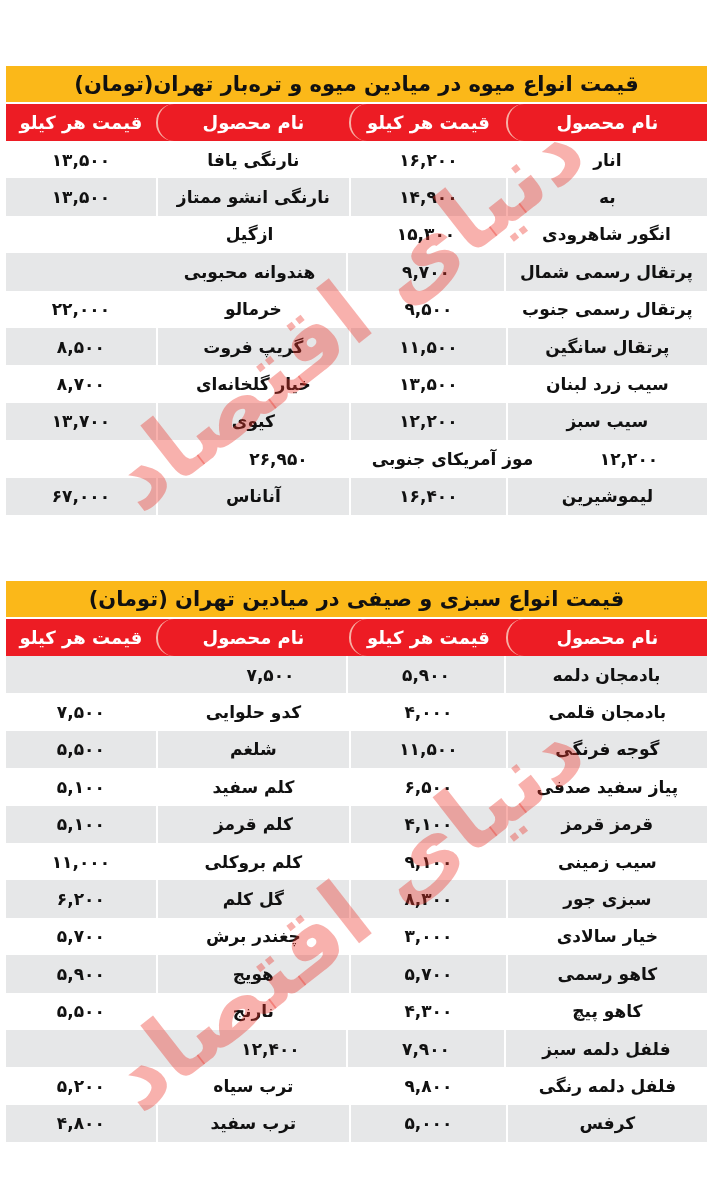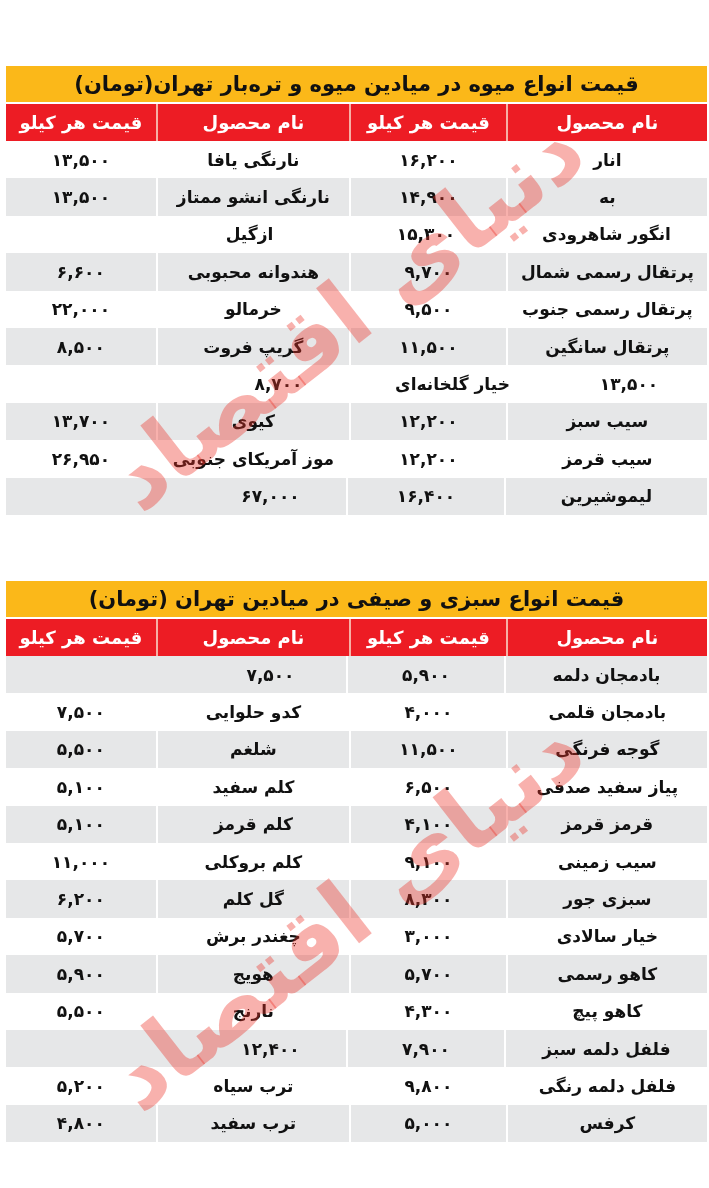--- a/index.html
+++ b/index.html
@@ -3,21 +3,21 @@
 <meta charset="utf-8">
 <style>
   html, body { margin: 0; padding: 0; background: #ffffff; }
   body { width: 709px; height: 1188px; position: relative; overflow: hidden;
          font-family: "DejaVu Sans", sans-serif; }
   .price-table { position: absolute; left: 6px; width: 701px; direction: rtl; border-collapse: collapse; }
   .tbl-title { background: #fbb819; color: #111; height: 36px; font-size: 21px; font-weight: bold;
                text-align: center; line-height: 36px; border-bottom: 2px solid #fff; }
   .tbl-head { display: flex; height: 37px; background: #ed1c24; }
   .tbl-head .cell { color: #fff; font-size: 18px; font-weight: bold; display: flex; align-items: center;
-                    justify-content: center; border-left: 2px solid #f7b0a5; }
+                    justify-content: center; border-left: 2px solid #f7b0a5; border-radius: 18px; }
   .tbl-head .cell:last-child { border-left: none; }
   .row { display: flex; height: 37.4px; }
   .row.alt { background: #e6e7e8; }
   .row .cell { display: flex; align-items: center; justify-content: center; font-size: 17px; color: #111;
                font-weight: bold; border-left: 2px solid #ffffff; }
   .row .cell:last-child { border-left: none; }
   .row .cell.num { direction: ltr; letter-spacing: 2px; font-family: "DejaVu Sans", sans-serif; }
   .c1 { width: 201px; }   
   .c2 { width: 156px; }   
   .c3 { width: 193px; }   
@@ -52,54 +52,54 @@
       </div>
       <div class="row">
         <div class="cell c1">انگور شاهرودی</div>
         <div class="cell c2 num">۱۵,۳۰۰</div>
         <div class="cell c3">ازگیل</div>
       </div>
       <div class="row alt">
         <div class="cell c1">پرتقال رسمی شمال</div>
         <div class="cell c2 num">۹,۷۰۰</div>
         <div class="cell c3">هندوانه محبوبی</div>
-        <div class="cell c4 num">۶,۶۰۰</div>
       </div>
       <div class="row">
         <div class="cell c1">پرتقال رسمی جنوب</div>
         <div class="cell c2 num">۹,۵۰۰</div>
         <div class="cell c3">خرمالو</div>
         <div class="cell c4 num">۲۲,۰۰۰</div>
       </div>
       <div class="row alt">
         <div class="cell c1">پرتقال سانگین</div>
         <div class="cell c2 num">۱۱,۵۰۰</div>
         <div class="cell c3">گریپ فروت</div>
         <div class="cell c4 num">۸,۵۰۰</div>
       </div>
       <div class="row">
+        <div class="cell c1">سیب زرد لبنان</div>
         <div class="cell c2 num">۱۳,۵۰۰</div>
         <div class="cell c3">خیار گلخانه‌ای</div>
         <div class="cell c4 num">۸,۷۰۰</div>
       </div>
       <div class="row alt">
         <div class="cell c1">سیب سبز</div>
         <div class="cell c2 num">۱۲,۲۰۰</div>
         <div class="cell c3">کیوی</div>
         <div class="cell c4 num">۱۳,۷۰۰</div>
       </div>
       <div class="row">
-        <div class="cell c1">سیب قرمز</div>
         <div class="cell c2 num">۱۲,۲۰۰</div>
         <div class="cell c3">موز آمریکای جنوبی</div>
         <div class="cell c4 num">۲۶,۹۵۰</div>
       </div>
       <div class="row alt">
         <div class="cell c1">لیموشیرین</div>
         <div class="cell c2 num">۱۶,۴۰۰</div>
+        <div class="cell c3">آناناس</div>
         <div class="cell c4 num">۶۷,۰۰۰</div>
       </div>
     </div>
 </div>
 
 <div class="price-table" style="top:581px;">
   <div class="tbl-title">قیمت انواع سبزی و صیفی در میادین تهران (تومان)</div>
   <div class="tbl-head">
     <div class="cell c1">نام محصول</div>
     <div class="cell c2">قیمت هر کیلو</div>

